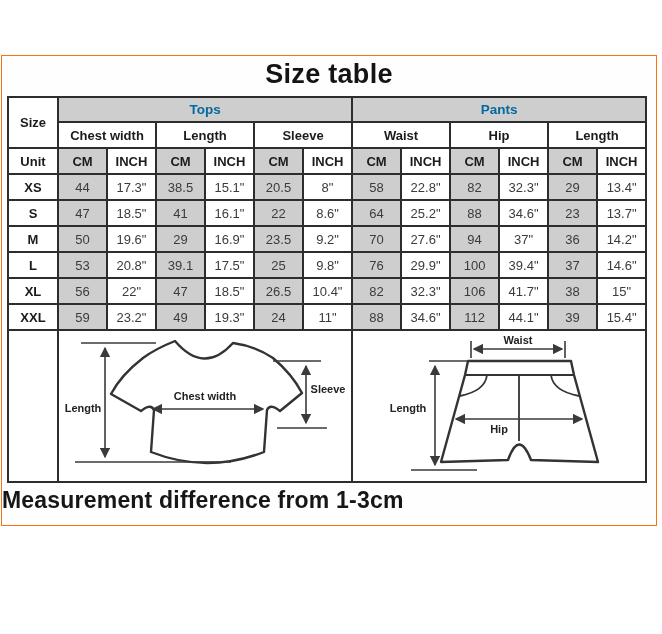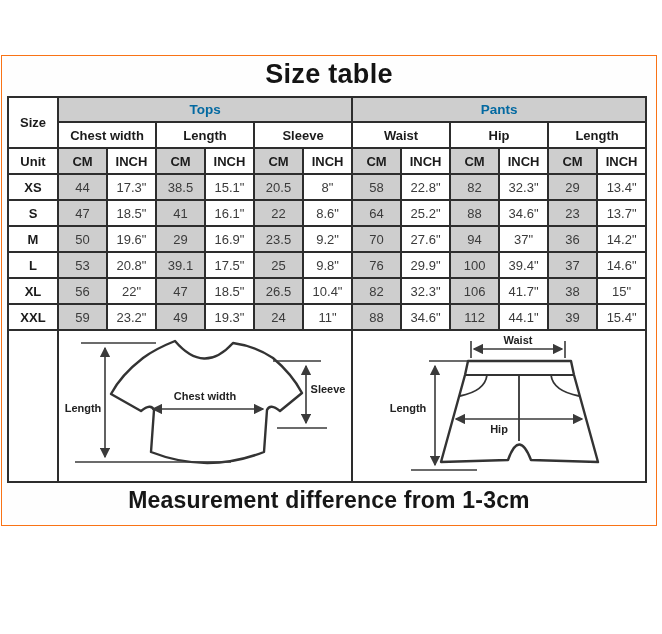--- a/index.html
+++ b/index.html
@@ -34,21 +34,21 @@
   .bold{font-weight:bold;font-size:13px;color:#1b1b1b;}
   .grouplbl{font-weight:bold;font-size:13.5px;color:#0369a1;}
   .val{font-weight:normal;font-size:13px;color:#3b3b3b;}
   .diagram-row td{vertical-align:top;background:#fff;}
   .diagram-row svg{display:block;}
   svg .ln{stroke:#3a3a3a;stroke-width:1.6;fill:none;}
   svg .garment{stroke:#333333;stroke-width:2.4;fill:#ffffff;stroke-linejoin:round;}
   svg .seam{stroke:#333333;stroke-width:1.8;fill:none;}
   svg text{font-family:"Liberation Sans","DejaVu Sans",sans-serif;font-size:11px;font-weight:bold;fill:#222222;}
   .footer{
-    position:absolute;left:0;top:431px;width:100%;text-align:center;
+    position:absolute;left:0;top:431px;width:100%;
     font-size:23px;font-weight:bold;color:#161616;letter-spacing:.2px;
   }
 </style>
 </head>
 <body>
 
 <div class="frame">
 
   <div class="title">Size table</div>
 

